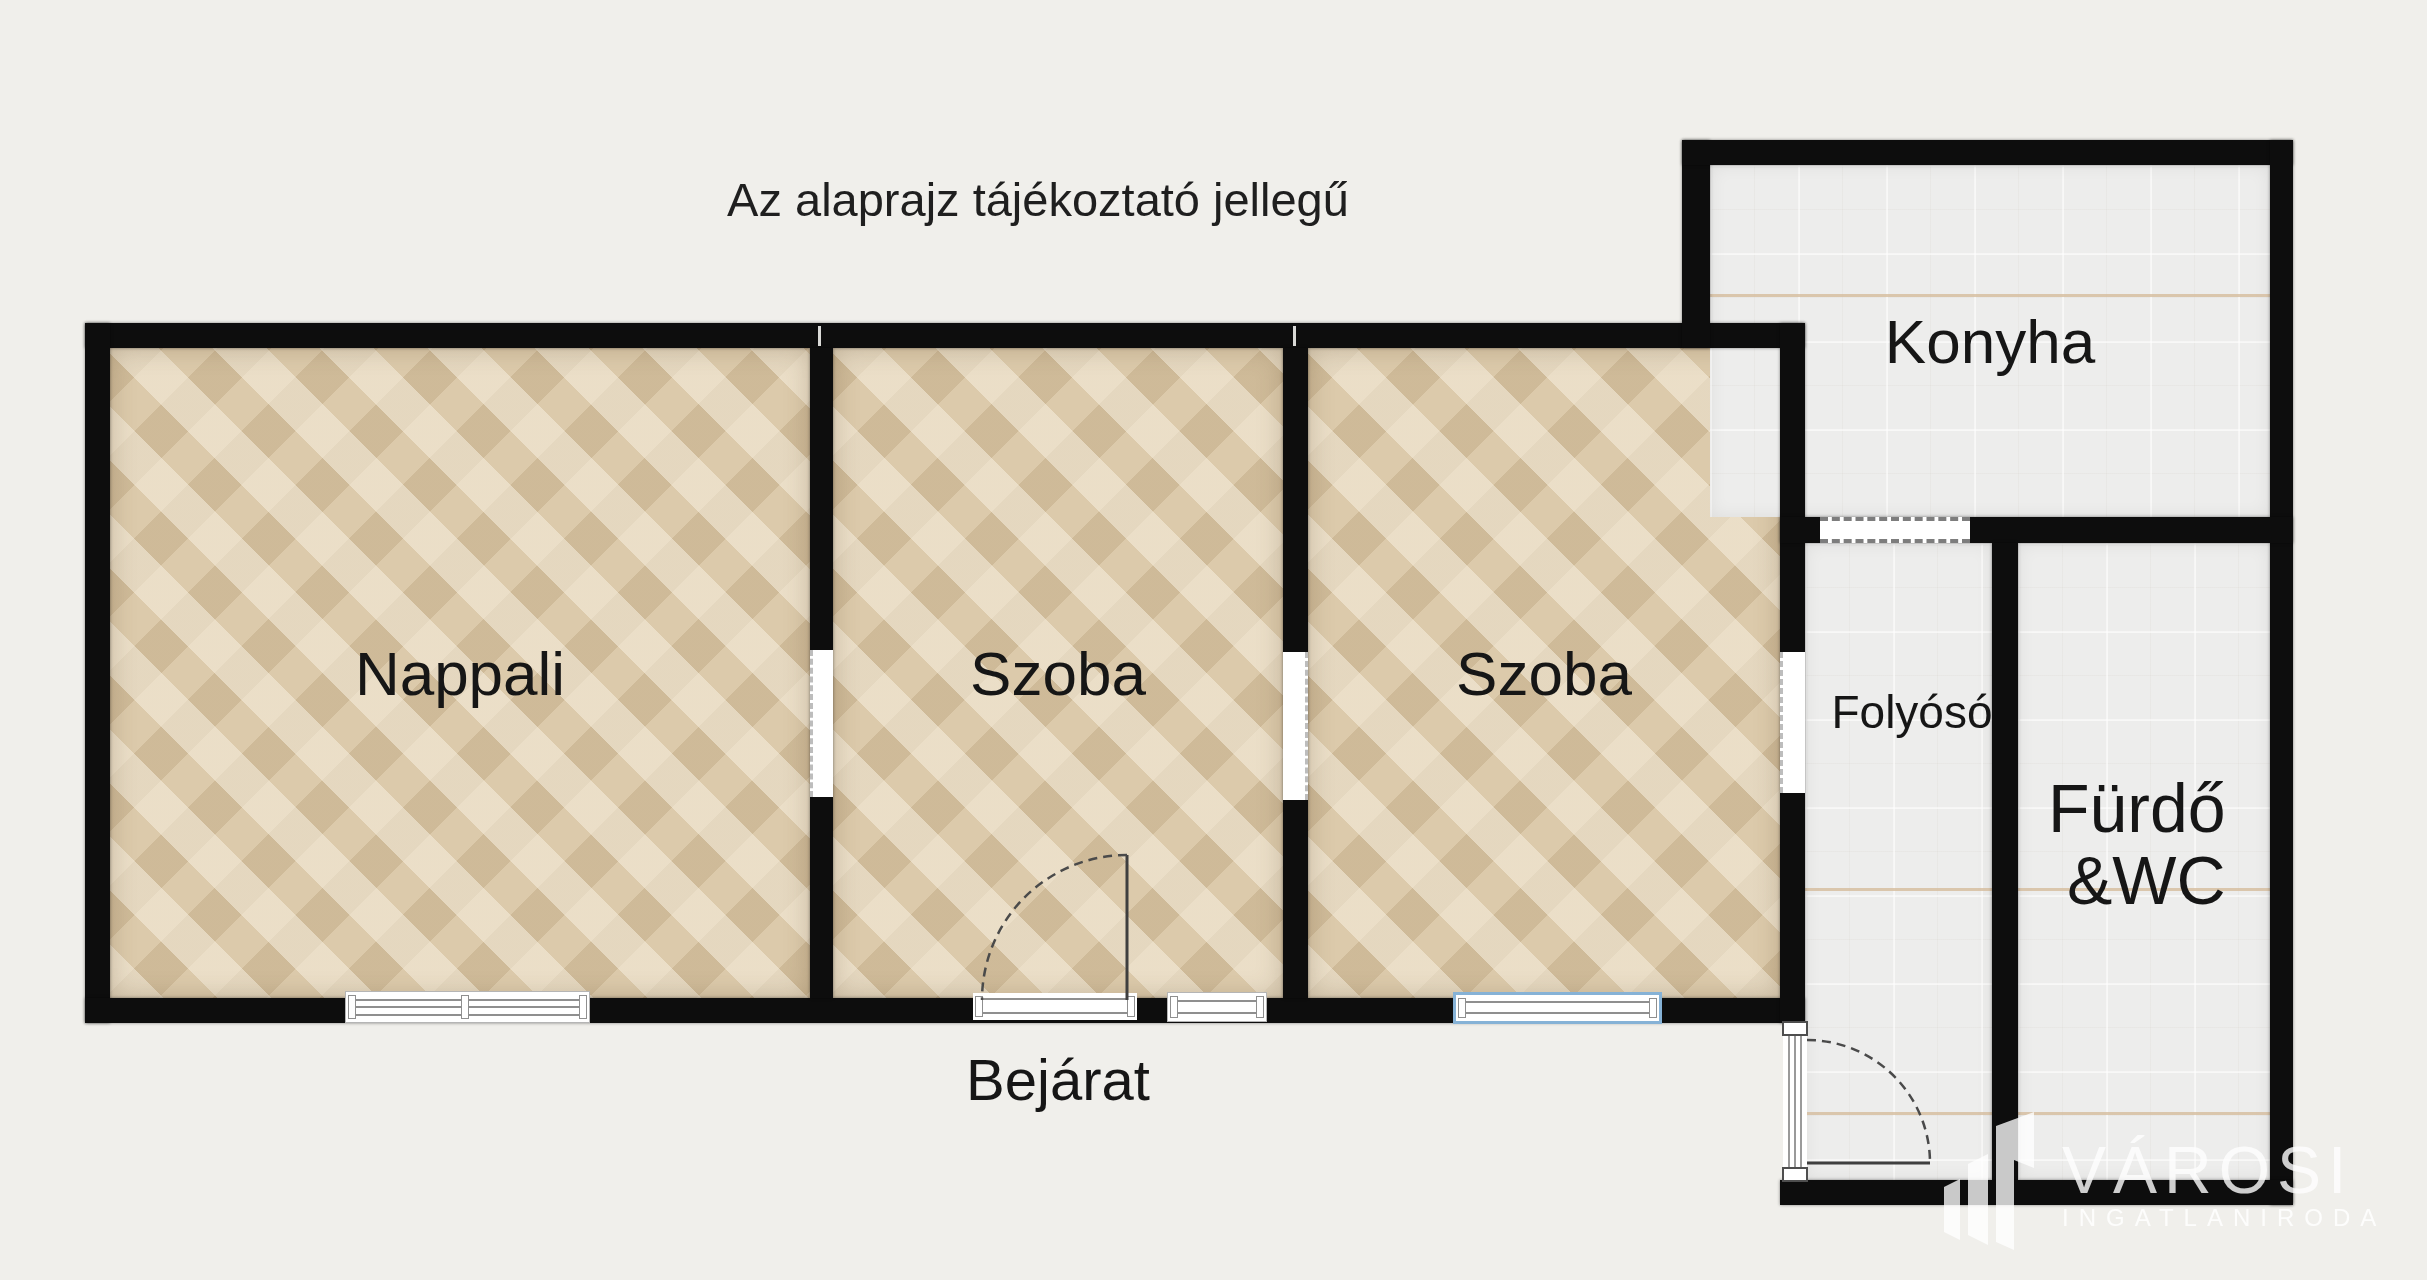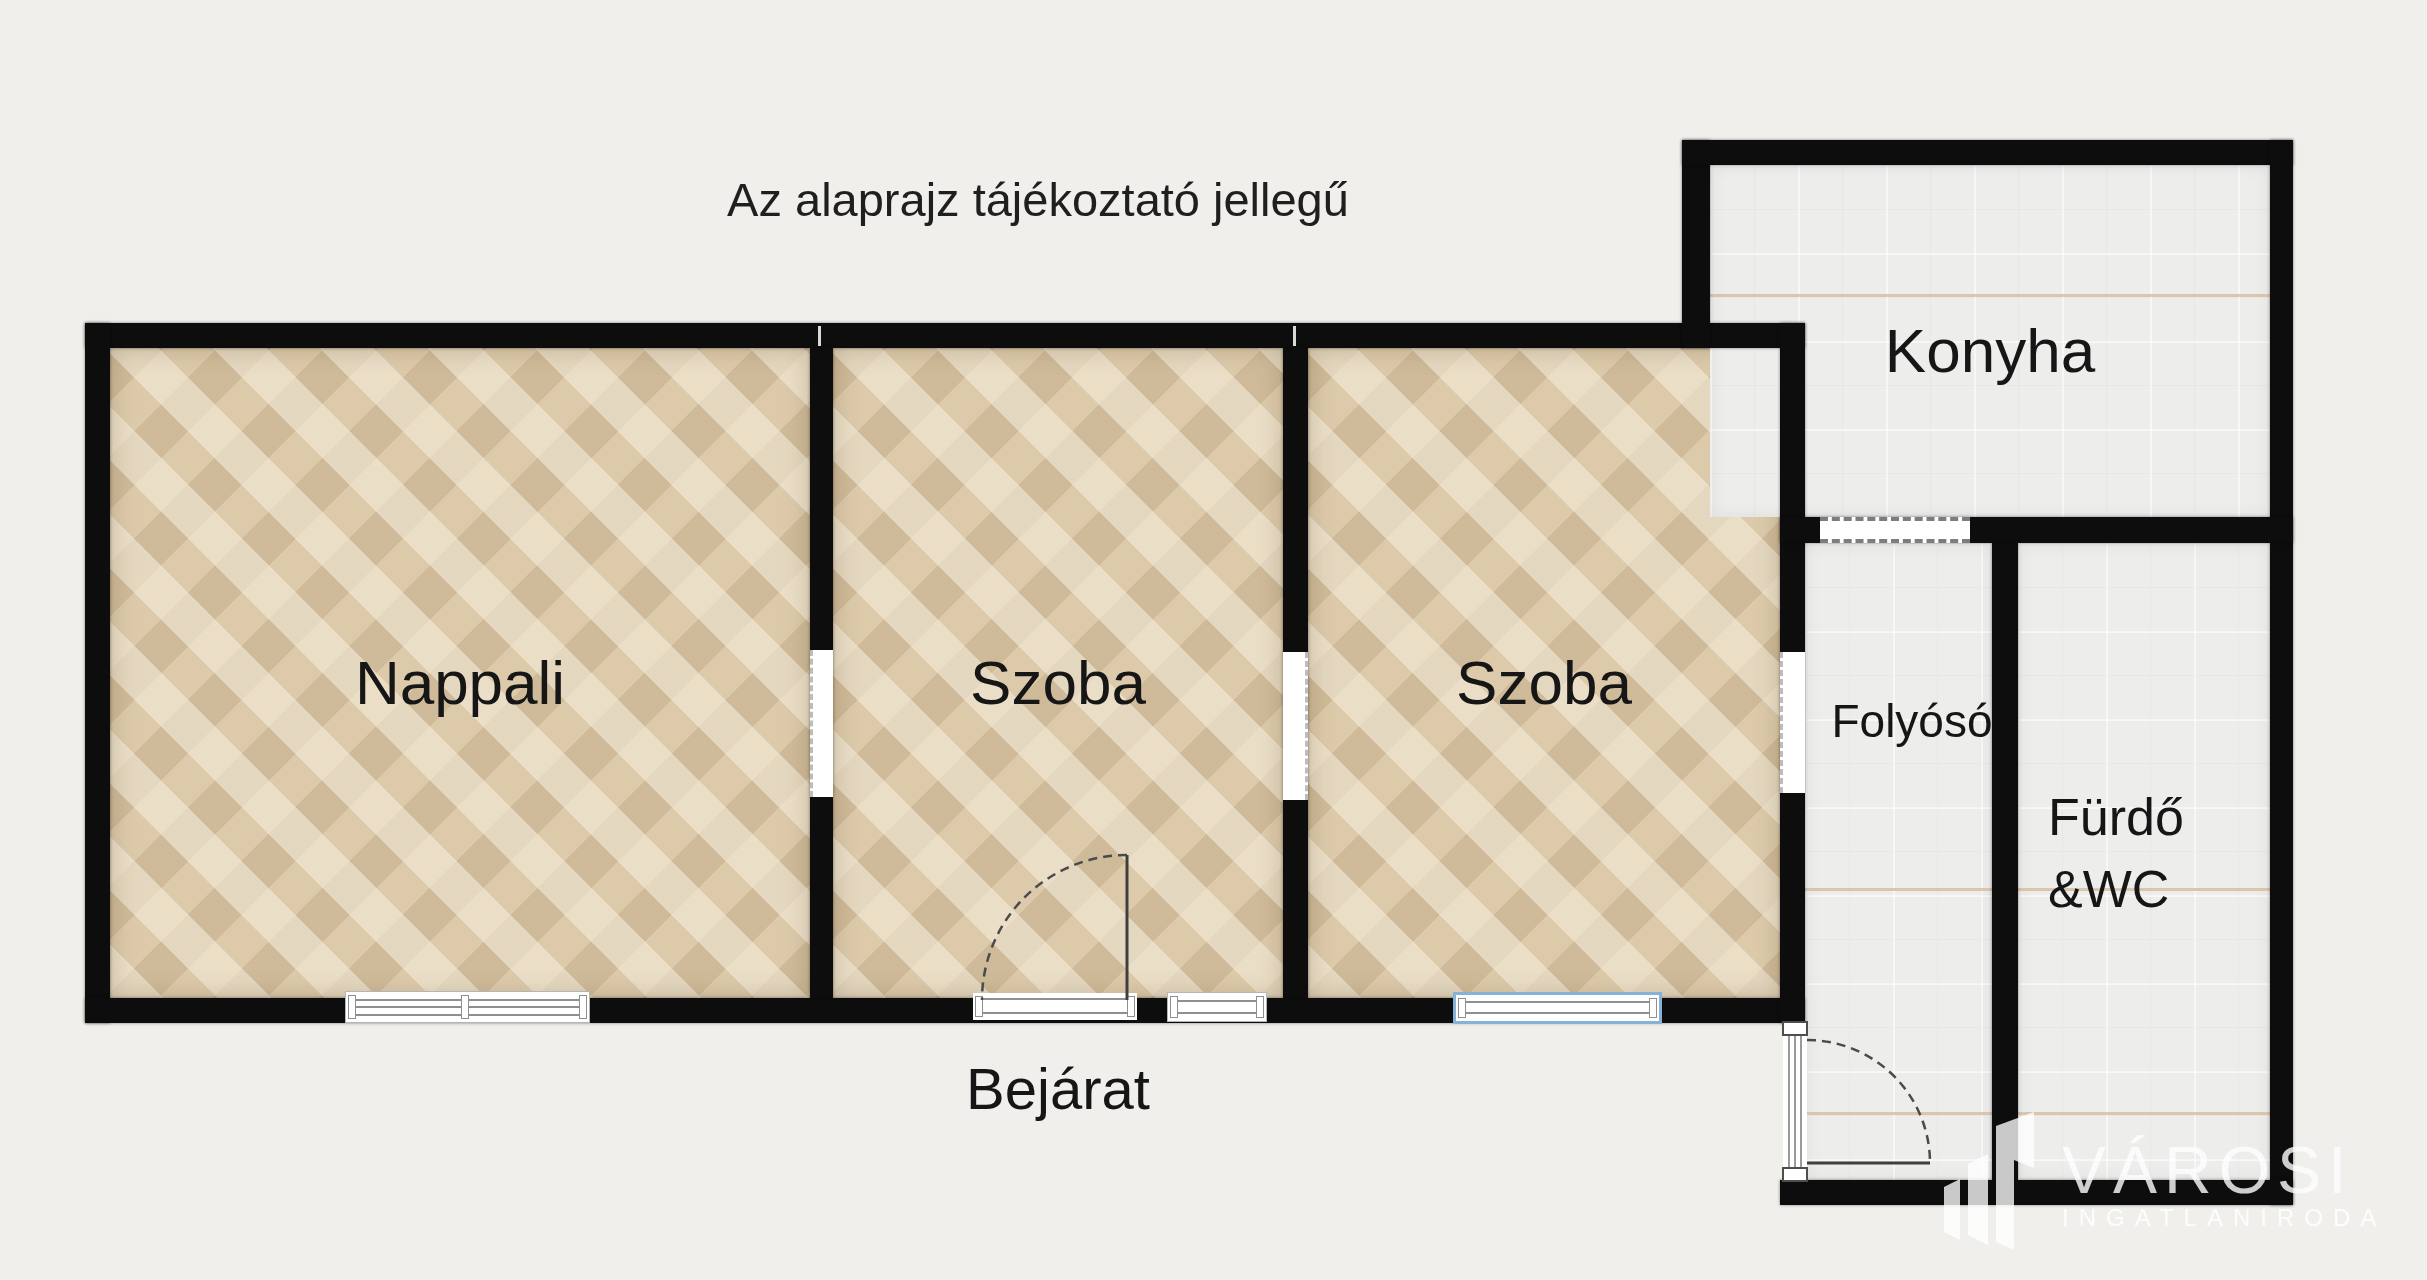--- a/index.html
+++ b/index.html
@@ -25,21 +25,21 @@
   .open{position:absolute;z-index:5;background:#fff;box-sizing:border-box;}
   .win{position:absolute;z-index:5;background:#fff;box-sizing:border-box;border:1px solid #b5b5b5;}
   .win .bar{position:absolute;left:3px;right:3px;height:2px;background:#8f8f8f;}
   .win .cap{position:absolute;top:3px;bottom:3px;width:6px;background:#fff;border:1px solid #8f8f8f;}
   .frame{position:absolute;z-index:5;background:#fff;box-sizing:border-box;
     background-image:linear-gradient(#9a9a9a,#9a9a9a),linear-gradient(#9a9a9a,#9a9a9a),linear-gradient(#9a9a9a,#9a9a9a);
     background-size:2px 100%;background-position:5px 0,11px 0,17px 0;background-repeat:no-repeat;}
   .frame .hcap{position:absolute;left:-1px;right:-1px;height:11px;background:#fff;border:2px solid #4e4e4e;}
   .arcs{position:absolute;inset:0;z-index:6;pointer-events:none;}
   .label{position:absolute;z-index:7;display:flex;align-items:center;justify-content:center;
-         color:#161616;white-space:nowrap;margin-top:9px;}
+         color:#161616;white-space:nowrap;}
   .note{position:absolute;z-index:7;color:#1f1f1f;text-align:center;}
   .logo{position:absolute;z-index:8;color:#fff;}
   .brand{font-weight:normal;letter-spacing:7px;opacity:.8;}
   .sub{letter-spacing:10px;opacity:.88;}
 </style>
 </head>
 <body>
 
 <div class="canvas">
 
@@ -114,21 +114,21 @@
     <path d="M 1127 855 A 145 145 0 0 0 982 1000" fill="none" stroke="#4a4a4a" stroke-width="2.5" stroke-dasharray="9 6"></path>
     <line x1="1807" y1="1163" x2="1930" y2="1163" stroke="#3f3f3f" stroke-width="3"></line>
     <path d="M 1807 1040 A 123 123 0 0 1 1930 1163" fill="none" stroke="#4a4a4a" stroke-width="2.5" stroke-dasharray="9 6"></path>
   </svg>
 
   <div class="label" style="left:110px;top:348px;width:700px;height:650px;font-size:62px;">Nappali</div>
   <div class="label" style="left:833px;top:348px;width:450px;height:650px;font-size:62px;">Szoba</div>
   <div class="label" style="left:1308px;top:348px;width:472px;height:650px;font-size:62px;">Szoba</div>
   <div class="label" style="left:1710px;top:165px;width:560px;height:352px;font-size:62px;">Konyha</div>
   <div class="label" style="left:1805px;top:684px;width:214px;height:56px;font-size:46px;">Folyósó</div>
-  <div class="label" style="left:2048px;top:772px;font-size:52px;line-height:72px;display:block;text-align:left;">
+  <div class="label" style="left:2048px;top:772px;font-size:68px;line-height:72px;display:block;text-align:right;">
     <span>Fürdő</span><br>
     <span>&amp;WC</span>
   </div>
   <div class="label" style="left:908px;top:1048px;width:300px;height:62px;font-size:58px;">Bejárat</div>
 
   <svg class="logo" style="left:1942px;top:1112px;" width="102" height="138" viewBox="0 0 102 138">
     <g fill="#ffffff" fill-opacity="0.78">
       <polygon points="2,75 18,67 18,128 2,120"></polygon>
       <polygon points="26,52 46,42 46,133 26,123"></polygon>
       <polygon points="54,14 92,0 92,56 72,48 72,138 54,130"></polygon>

